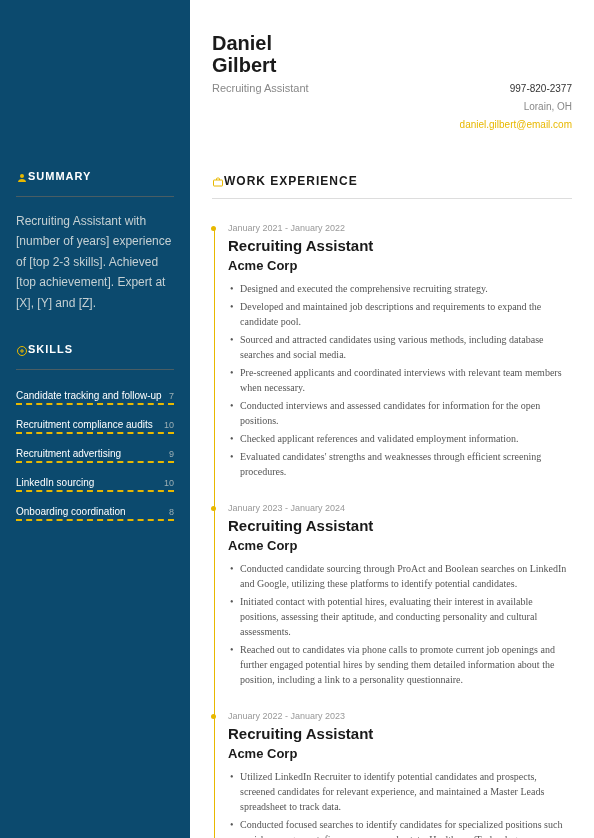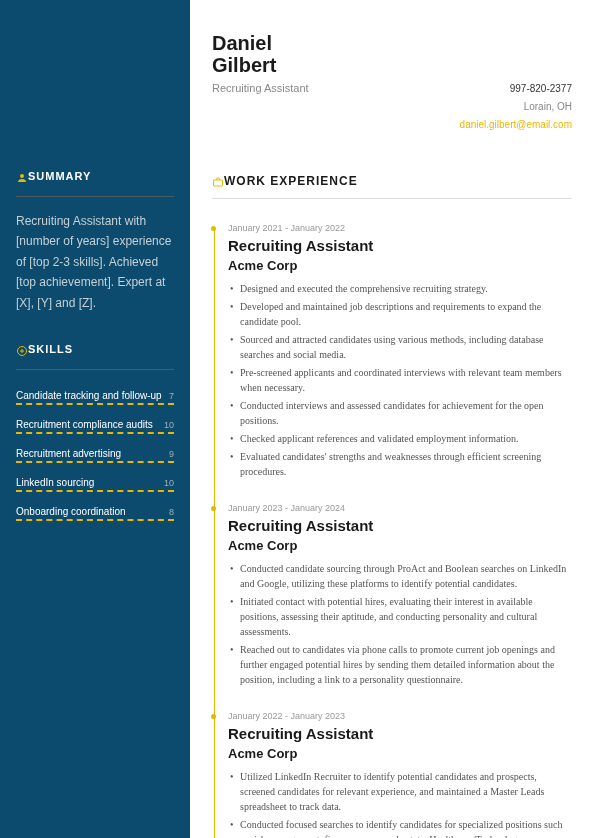--- a/index.html
+++ b/index.html
@@ -236,21 +236,21 @@
   <div class="timeline" id="jobs-list">
       <div class="job-entry">
         <div class="job-dates">January 2021 - January 2022</div>
         <div class="job-role">Recruiting Assistant</div>
         <div class="job-company">Acme Corp</div>
         <ul class="job-bullets">
           <li>Designed and executed the comprehensive recruiting strategy.</li>
           <li>Developed and maintained job descriptions and requirements to expand the candidate pool.</li>
           <li>Sourced and attracted candidates using various methods, including database searches and social media.</li>
           <li>Pre-screened applicants and coordinated interviews with relevant team members when necessary.</li>
-          <li>Conducted interviews and assessed candidates for achievement for the open positions.</li>
+          <li>Conducted interviews and assessed candidates for information for the open positions.</li>
           <li>Checked applicant references and validated employment information.</li>
           <li>Evaluated candidates' strengths and weaknesses through efficient screening procedures.</li>
         </ul>
       </div>
       <div class="job-entry">
         <div class="job-dates">January 2023 - January 2024</div>
         <div class="job-role">Recruiting Assistant</div>
         <div class="job-company">Acme Corp</div>
         <ul class="job-bullets">
           <li>Conducted candidate sourcing through ProAct and Boolean searches on LinkedIn and Google, utilizing these platforms to identify potential candidates.</li>

